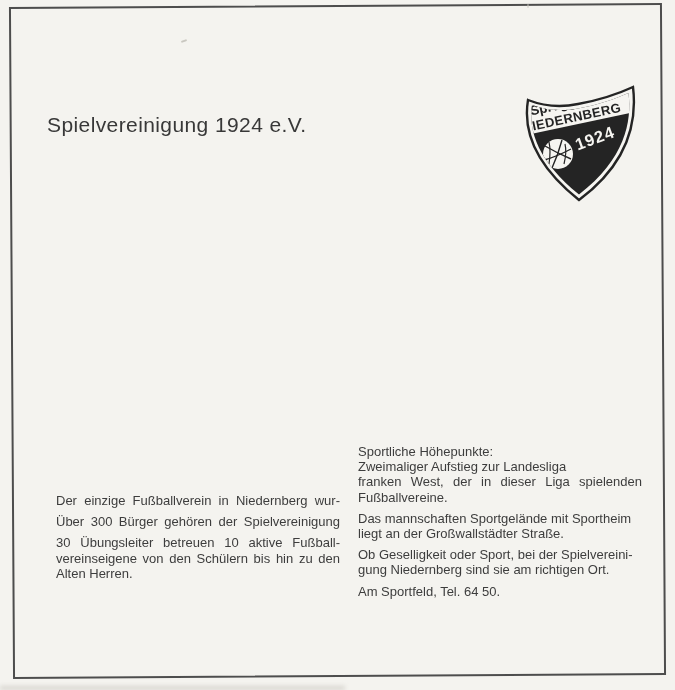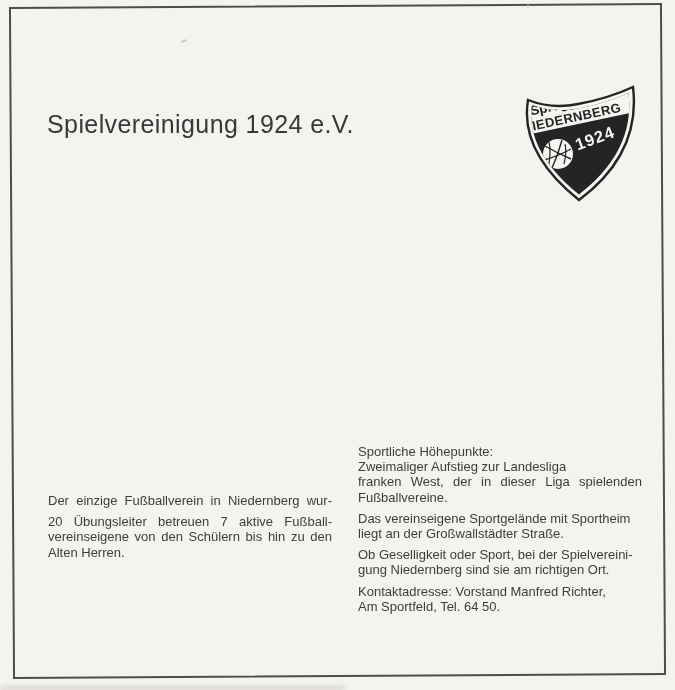--- a/index.html
+++ b/index.html
@@ -25,33 +25,33 @@
     width: 649px;
     height: 668px;
     border: 2px solid #4d4d4d;
     transform: rotate(-0.35deg);
     pointer-events: none;
   }
   #title {
     position: absolute;
     left: 47px;
     top: 112px;
-    font-size: 25px;
+    font-size: 21px;
     line-height: 25px;
     letter-spacing: 0.4px;
     color: #383838;
   }
   .col {
     position: absolute;
     width: 292px;
     font-size: 13px;
     line-height: 15.2px;
     color: #3d3d3d;
   }
-  #left-col  { left: 48px;  top: 493px; }
+  #left-col  { left: 56px;  top: 493px; }
   #right-col { left: 358px; top: 444px; }
   .para { margin: 0 8px 6px 0; }
   .line { white-space: normal; }
   .just { text-align: justify; text-align-last: justify; }
   #crest {
     position: absolute;
     left: 516px;
     top: 80px;
     width: 126px;
     height: 132px;
@@ -109,45 +109,45 @@
         <path d="M49,64 Q51,72 48,84" fill="none" stroke="#242424" stroke-width="1.2"></path>
       </g>
     </g>
   </svg>
 
   <div id="left-col" class="col">
     <div class="para">
         <div class="line just">Der einzige Fußballverein in Niedernberg wur-</div>
       </div>
     <div class="para">
+        <div class="line just">Über 300 Bürger gehören der Spielvereinigung</div>
       </div>
     <div class="para">
-        <div class="line just">20 Übungsleiter betreuen 7 aktive Fußball-</div>
+        <div class="line just">30 Übungsleiter betreuen 10 aktive Fußball-</div>
         <div class="line just">vereinseigene von den Schülern bis hin zu den</div>
         <div class="line">Alten Herren.</div>
       </div>
   </div>
 
   <div id="right-col" class="col">
     <div class="para">
         <div class="line">Sportliche Höhepunkte:</div>
         <div class="line">Zweimaliger Aufstieg zur Landesliga</div>
         <div class="line just">franken West, der in dieser Liga spielenden</div>
         <div class="line">Fußballvereine.</div>
       </div>
     <div class="para">
-        <div class="line">Das vereinseigene Sportgelände mit Sportheim</div>
+        <div class="line">Das mannschaften Sportgelände mit Sportheim</div>
         <div class="line">liegt an der Großwallstädter Straße.</div>
       </div>
     <div class="para">
         <div class="line">Ob Geselligkeit oder Sport, bei der Spielvereini-</div>
         <div class="line">gung Niedernberg sind sie am richtigen Ort.</div>
       </div>
     <div class="para">
-        <div class="line">Kontaktadresse: Vorstand Manfred Richter,</div>
         <div class="line">Am Sportfeld, Tel. 64 50.</div>
       </div>
   </div>
 
   <div id="speck-1" class="speck"></div>
   <div id="speck-2" class="speck"></div>
   <div id="scan-shadow"></div>
 
 </div>
 

